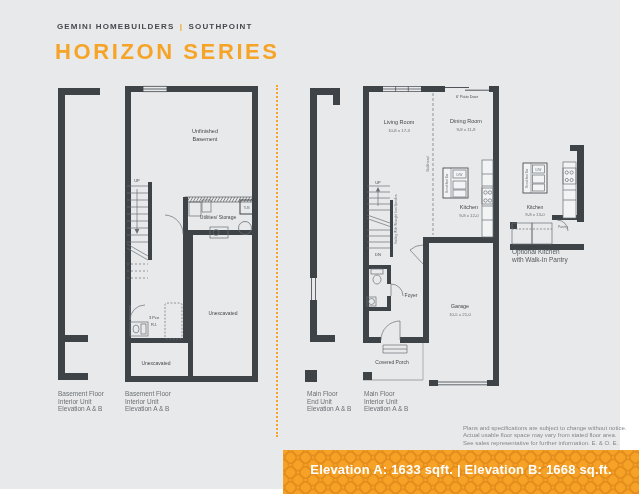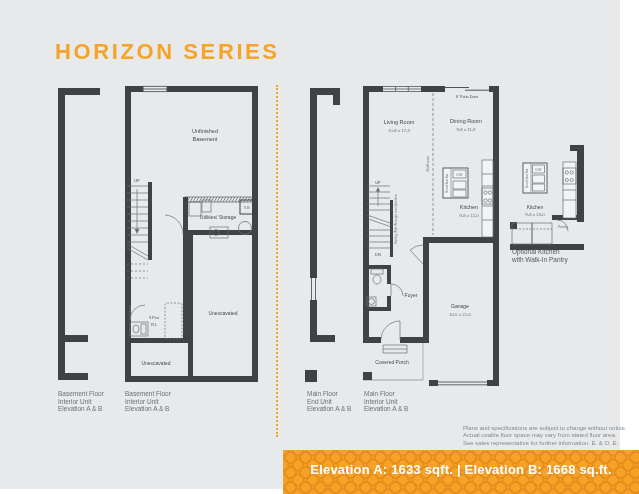--- a/index.html
+++ b/index.html
@@ -39,20 +39,25 @@
             background-position:0 0, 7.5px 7.5px;
             display:flex; align-items:center; justify-content:center; }
   .banner-text { color:#ffffff; font-weight:bold; font-size:13px; letter-spacing:0.2px; padding-bottom:6px; }
 </style>
 </head>
 <body>
 
 <div class="stage">
   <div class="page"></div>
 
+  <div class="brand-line">
+    <span>GEMINI HOMEBUILDERS</span>
+    <span class="sep">|</span>
+    <span>SOUTHPOINT</span>
+  </div>
   <div class="title-row">
     <div class="series-title">HORIZON SERIES</div>
   </div>
 
   <div class="divider-line"></div>
 
   <svg class="plan" style="left:55px; top:82px;" width="210" height="302" viewBox="0 0 210 302">
     <defs>
       <pattern id="hatch" width="3" height="5" patternUnits="userSpaceOnUse">
         <path d="M0 5 L3 0" stroke="#3E4347" stroke-width="0.6"></path>

